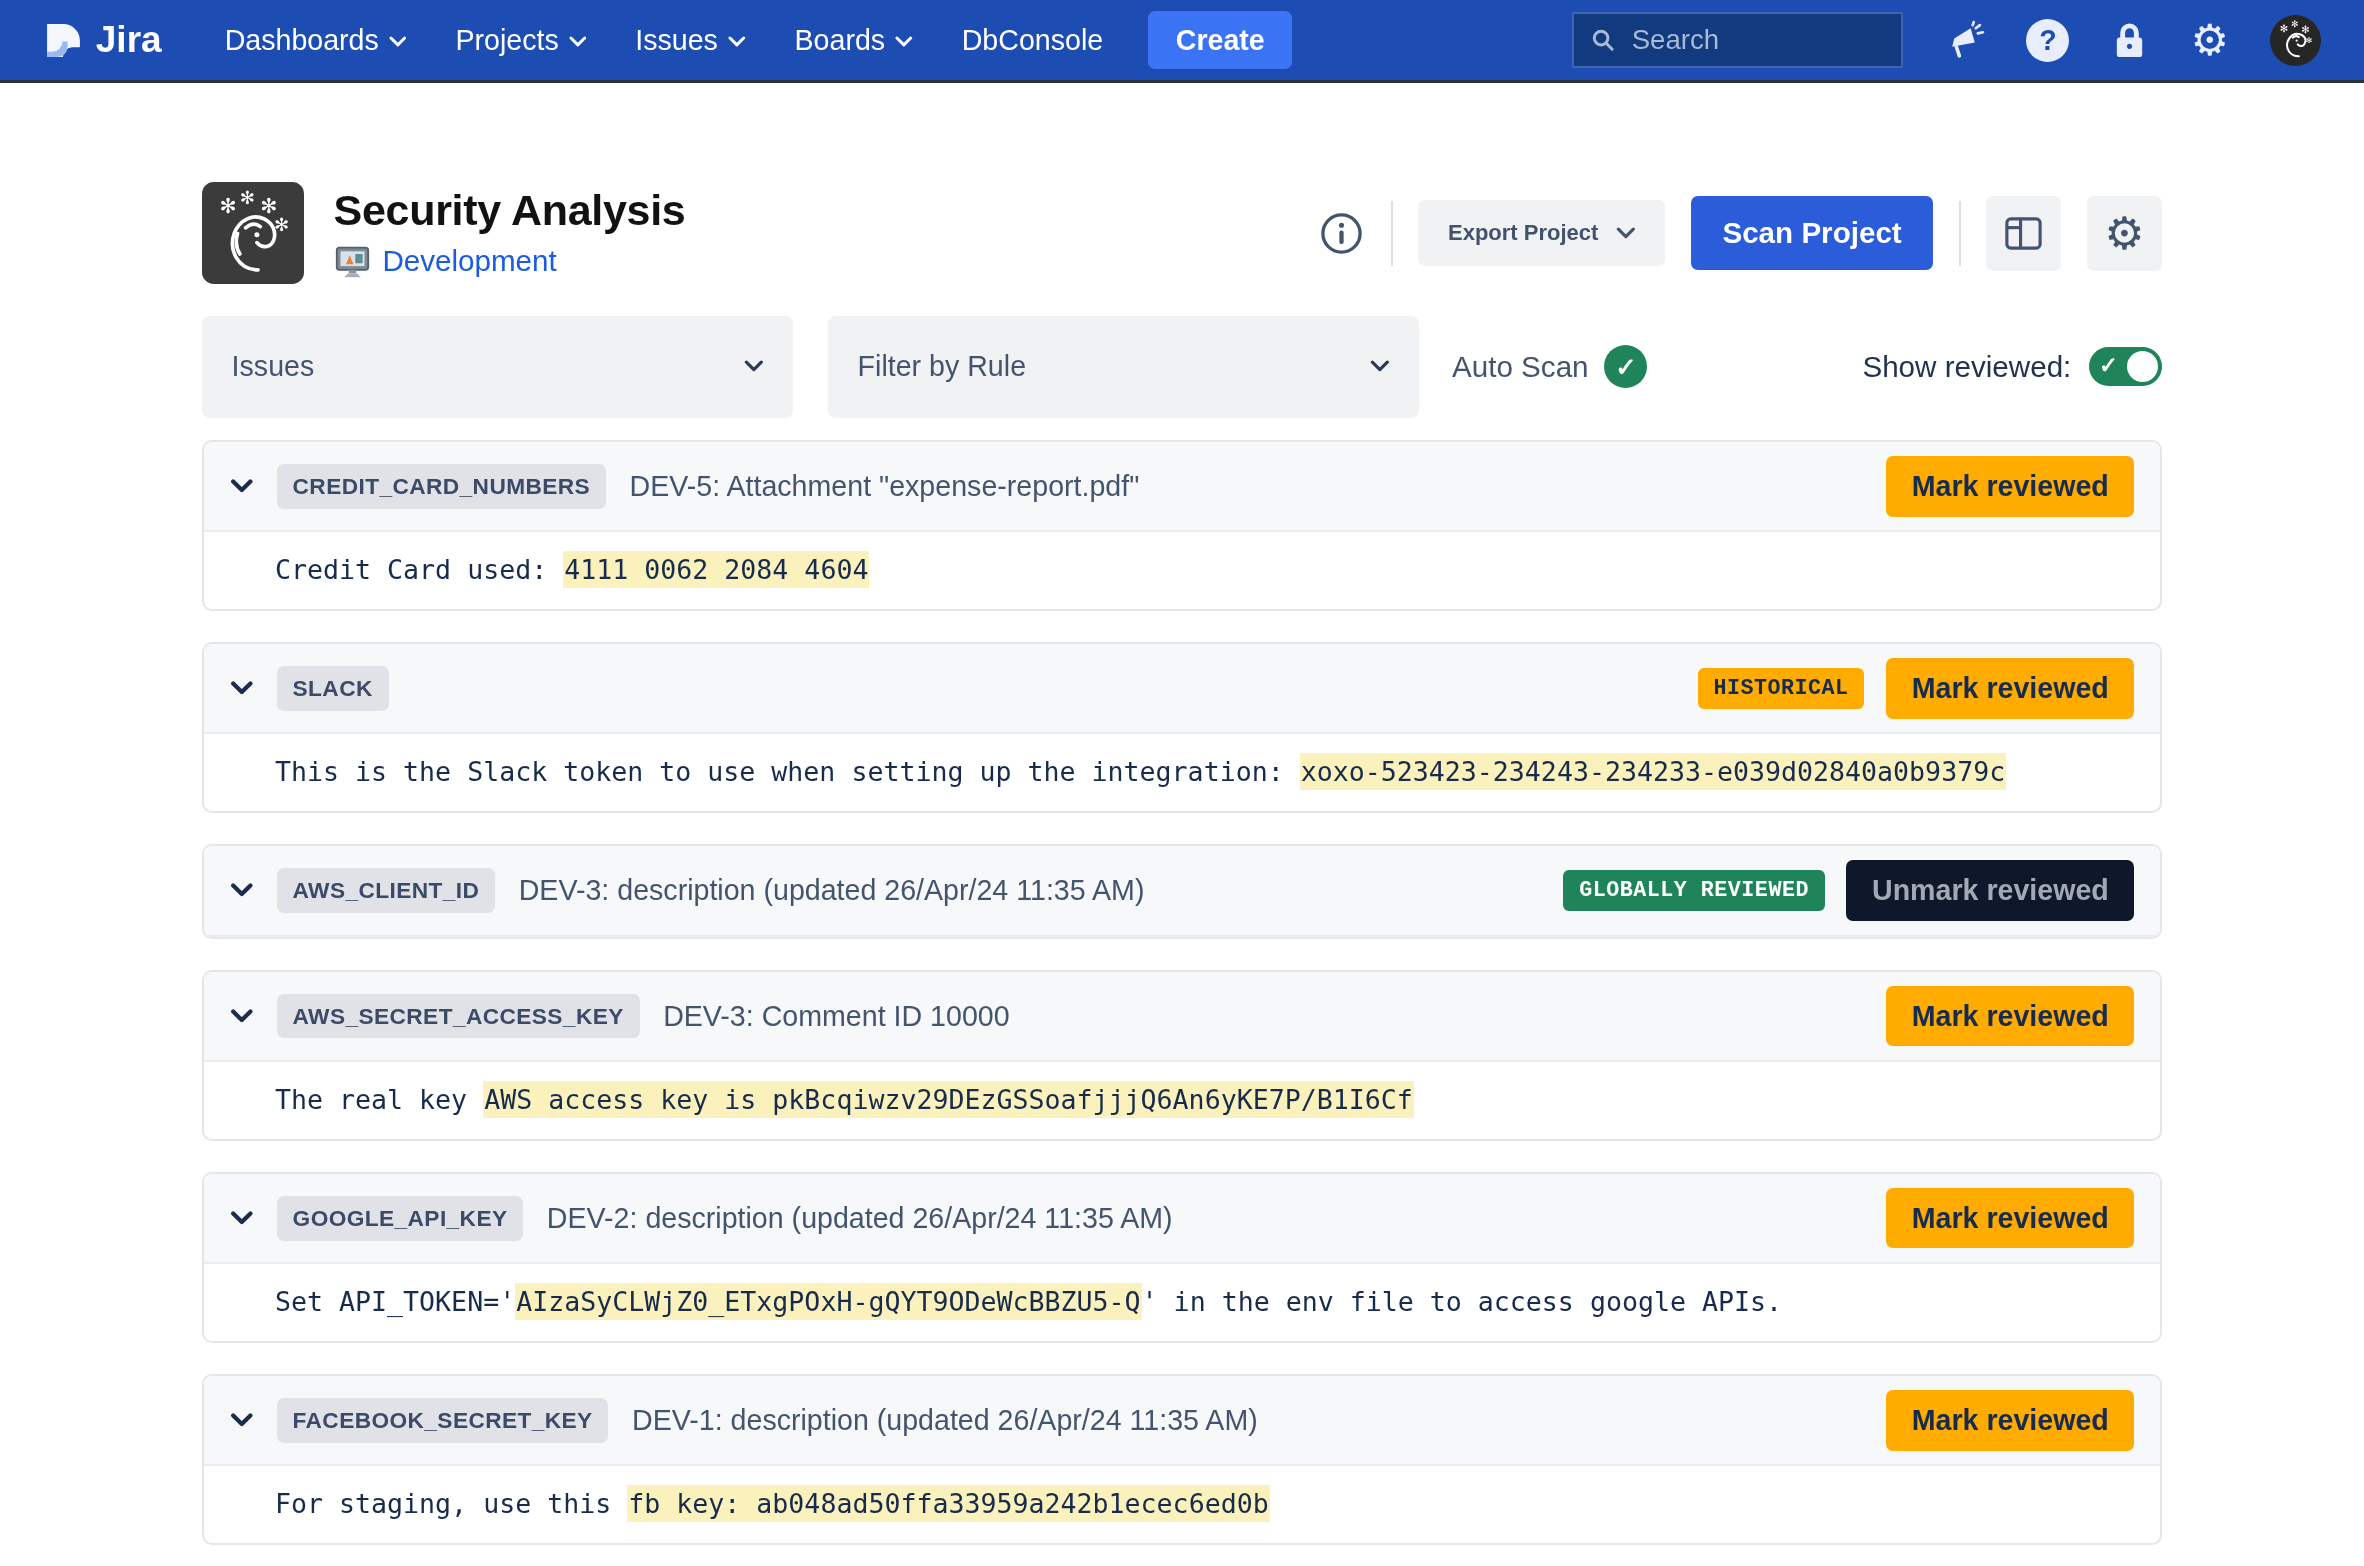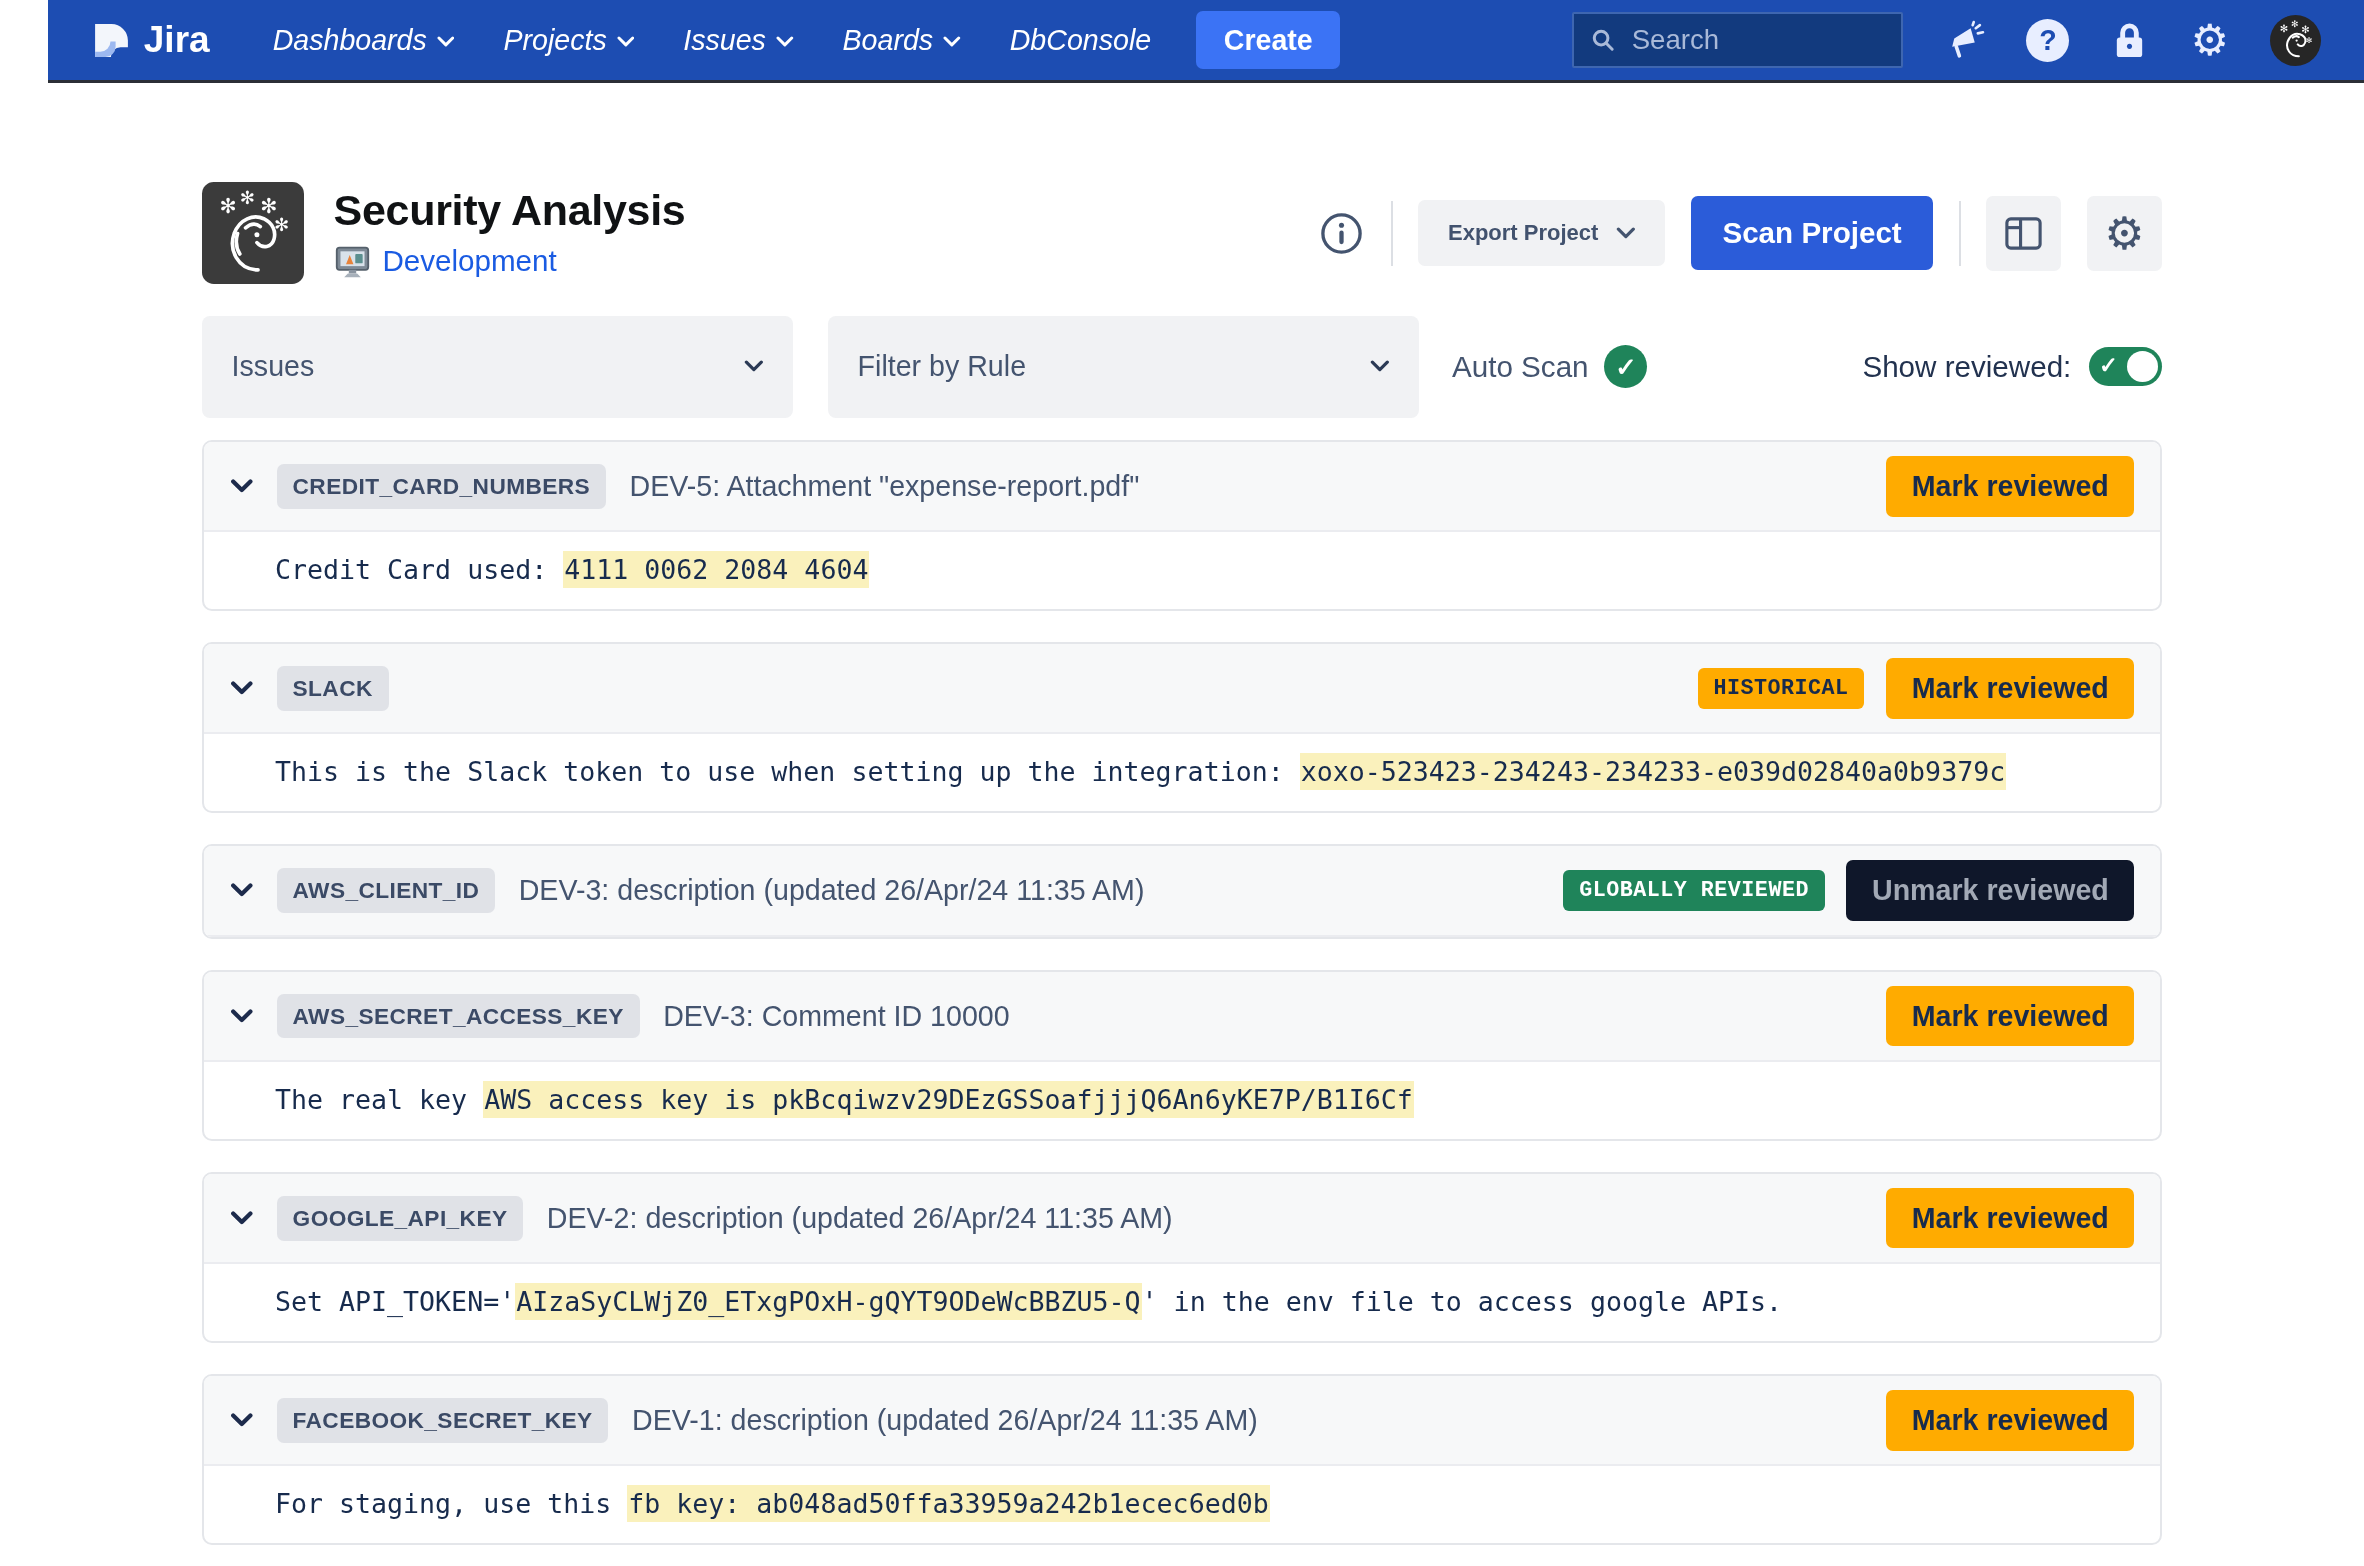--- a/index.html
+++ b/index.html
@@ -7,25 +7,25 @@
   body {
     width:2364px; height:1566px; overflow:hidden;
     background:#ffffff;
     font-family:"Liberation Sans", sans-serif;
     color:#172B4D;
   }
 
   
   .navbar {
     height:83px; background:#1D4DB2; display:flex; align-items:center;
-    padding:0 43px; border-bottom:3px solid #2B2F36;margin-left:48px;
+    padding:0 43px; border-bottom:3px solid #2B2F36;
   }
   .logo { display:flex; align-items:center; gap:11.8px; color:#fff; font-size:37px; font-weight:700; }
   .nav-menu { display:flex; align-items:center; gap:49px; margin-left:63px; }
-  .nav-item { color:#fff; font-size:28.6px; display:flex; align-items:center; gap:9.9px; cursor:pointer;font-style:italic; }
+  .nav-item { color:#fff; font-size:28.6px; display:flex; align-items:center; gap:9.9px; cursor:pointer; }
   .nav-item svg { margin-top:3.9px; }
   .create-btn {
     margin-left:45px; background:#3B73F5; color:#fff; font-size:28.6px; font-weight:600;
     padding:12.8px 27.6px; border:none; border-radius:6.9px; cursor:pointer;
   }
   .nav-right { margin-left:auto; display:flex; align-items:center; gap:41px; }
   .search-box {
     display:flex; align-items:center; gap:13.8px; background:#123A7E;
     border:2px solid #3E66B0; border-radius:2px; padding:8.9px 15.8px; width:331px;
   }

